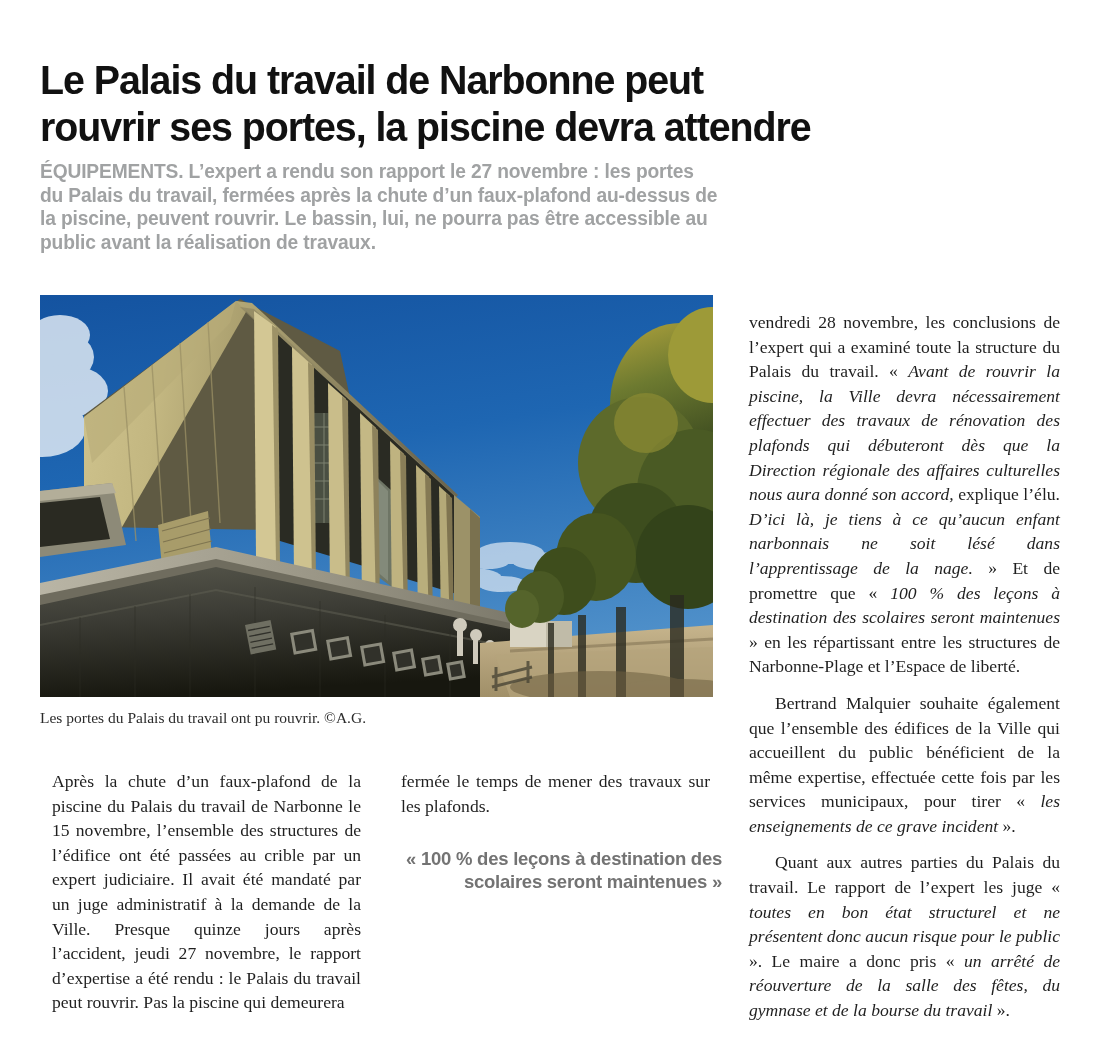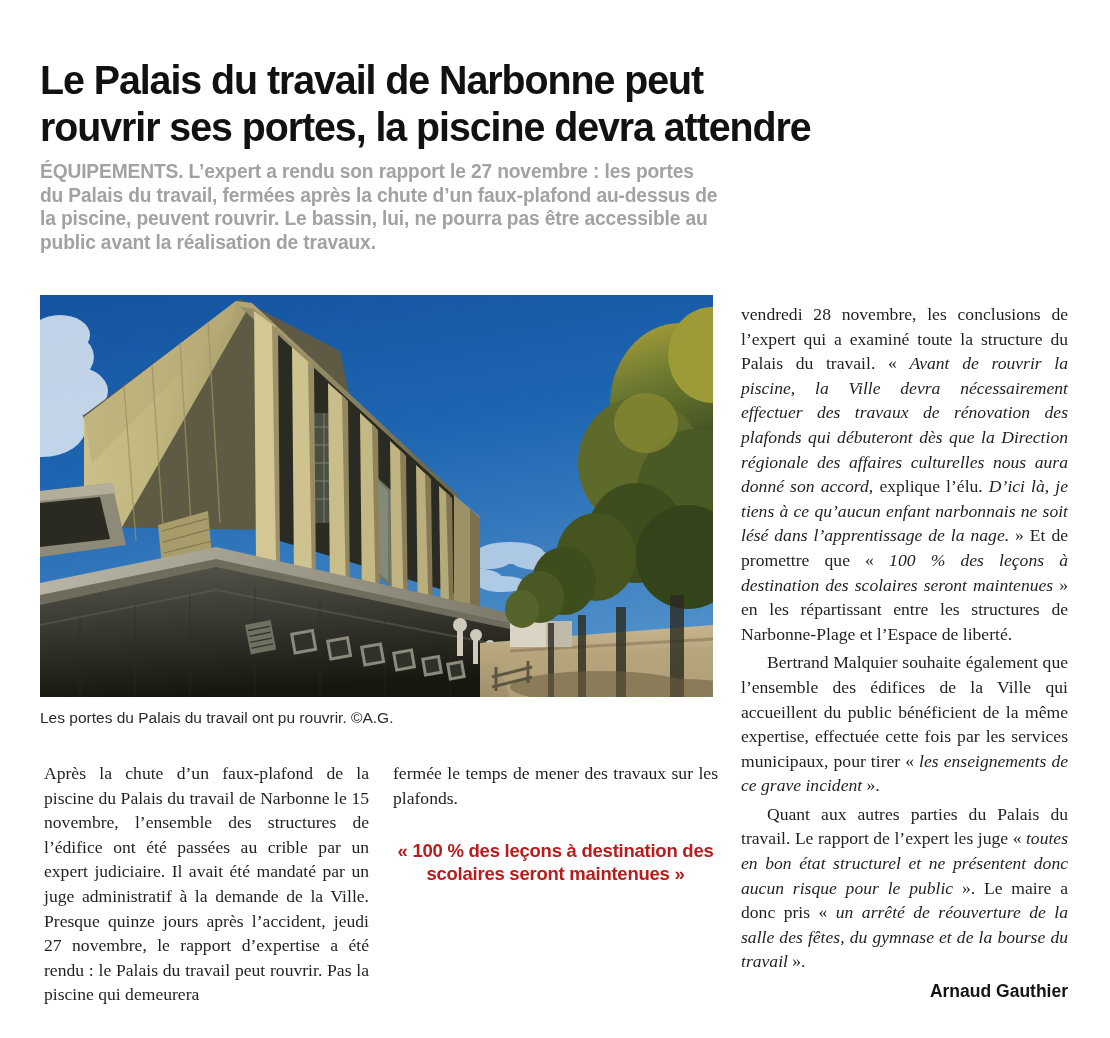--- a/index.html
+++ b/index.html
@@ -66,55 +66,55 @@
     height: 402px;
     overflow: hidden;
   }
   .photo-svg { display: block; width: 673px; height: 402px; }
 
   .caption {
     position: absolute;
     left: 40px;
     top: 696px;
     width: 673px;
-    font-family: Liberation Sans, sans-serif;
+    font-family: Liberation Serif, serif;
     font-size: 15.5px;
     line-height: 19px;
     color: #2b2b2b;
   }
 
   
   .col {
     position: absolute;
     font-family: "Liberation Serif", serif;
     font-size: 17.6px;
     line-height: 24.6px;
     text-align: justify;
     color: #1f1f1f;
     -webkit-hyphens: none;
     hyphens: none;
   }
-  .col p { margin: 4px; }
+  .col p { margin: 12px; }
   .col p + p { text-indent: 26px; }
 
   #col-1 { left: 40px;  top: 745px; width: 333px; }
   #col-2 { left: 389px; top: 745px; width: 333px; }
   #col-3 { left: 737px; top: 286px; width: 335px; }
 
   .col .i { font-style: italic; }
 
   
   .subhead {
     font-family: "Liberation Sans", sans-serif;
     font-weight: 700;
     font-size: 18.5px;
     line-height: 23px;
     letter-spacing: -0.25px;
-    color: #b91c1c;
-    text-align: center;
+    color: #737373;
+    text-align: right;
     margin: 29px 0 18px 0;
     text-indent: 0 !important;
   }
 
   
   .byline {
     font-family: "Liberation Sans", sans-serif;
     font-weight: 700;
     font-size: 17.5px;
     line-height: 26px;

